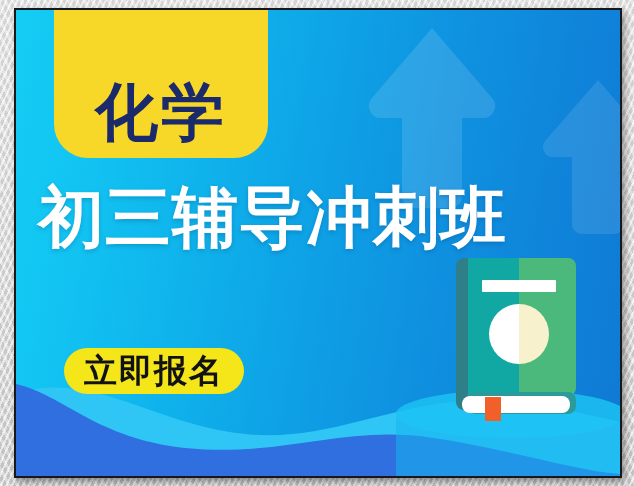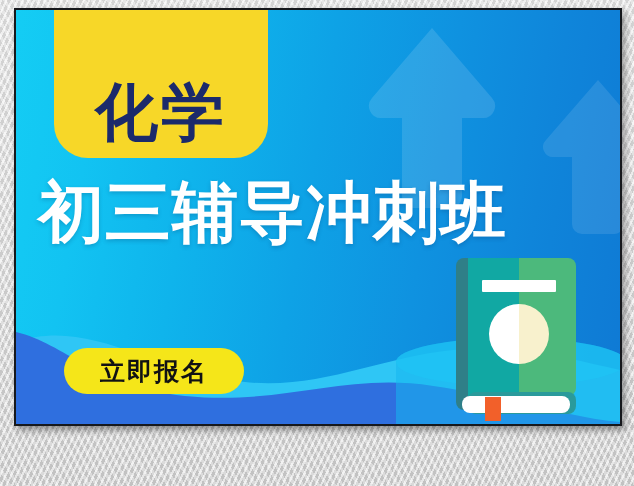--- a/index.html
+++ b/index.html
@@ -10,21 +10,21 @@
   
   #desktop {
     position:relative; width:634px; height:486px;
     background:
       repeating-linear-gradient(115deg, rgba(255,255,255,.55) 0 2px, rgba(0,0,0,.035) 2px 5px),
       repeating-linear-gradient(62deg, rgba(255,255,255,.40) 0 3px, rgba(0,0,0,.03) 3px 7px),
       linear-gradient(180deg,#e3e3e3 0%, #d9d9d9 55%, #cfcfcf 100%);
   }
   
   #banner-frame {
-    position:absolute; left:14px; top:8px; width:608px; height:418px;
+    position:absolute; left:14px; top:8px; width:608px; height:470px;
     border:2px solid #16181c;
     box-shadow: 3px 4px 7px rgba(0,0,0,.38);
     overflow:hidden;
     background:#0fa8ea;
   }
   #banner {
     position:absolute; inset:0; overflow:hidden;
     background:linear-gradient(100deg,
       #14cdf4 0%, #12c3f2 14%, #0fb4ec 30%,
       #0ea2e6 48%, #0f92e0 66%, #0f85da 82%, #0f79d4 100%);
@@ -49,35 +49,35 @@
     letter-spacing:3px; line-height:1;
     font-family:"DejaVu Sans","Liberation Sans", sans-serif;
   }
 
   
   #headline {
     position:absolute; left:22px; top:172px; z-index:5;
     font-size:66px; font-weight:bold; color:#ffffff;
     letter-spacing:1px; line-height:1.08; white-space:nowrap;
     text-shadow: 0 2px 4px rgba(0,40,90,.22);
-    font-family:Liberation Mono, monospace;
+    font-family:Liberation Sans, sans-serif;
   }
   
   #subtitle {
     position:absolute; left:24px; top:287px; z-index:5;
     font-size:21px; font-weight:bold; color:#ffffff;
     letter-spacing:.5px; white-space:nowrap;
     font-family:"DejaVu Sans","Liberation Sans", sans-serif;
   }
   
   #cta-button {
     position:absolute; left:48px; top:338px; z-index:6;
     width:180px; height:46px; border:none;
     background:#f5e619; border-radius:23px;
-    color:#111214; font-size:25px; font-weight:bold;
+    color:#111214; font-size:33px; font-weight:bold;
     letter-spacing:2px; cursor:pointer;
     font-family:"DejaVu Sans","Liberation Sans", sans-serif;
   }
 
   
   .wave { position:absolute; left:0; bottom:0; width:100%; }
   #wave-light { z-index:2; }
   #wave-dark  { z-index:3; }
 
   

